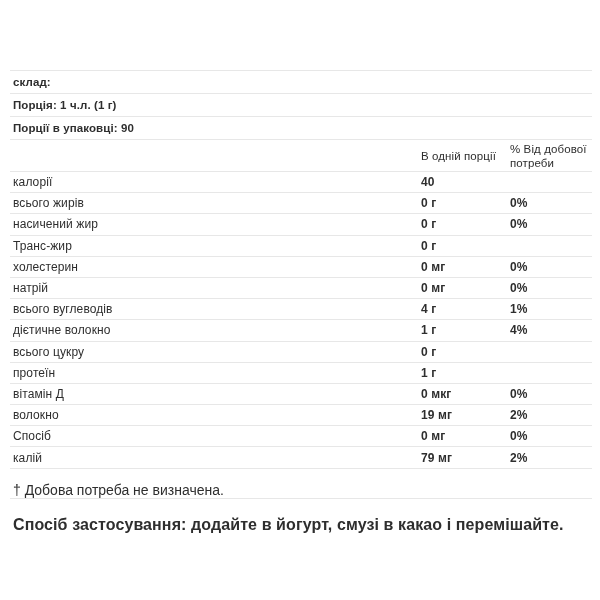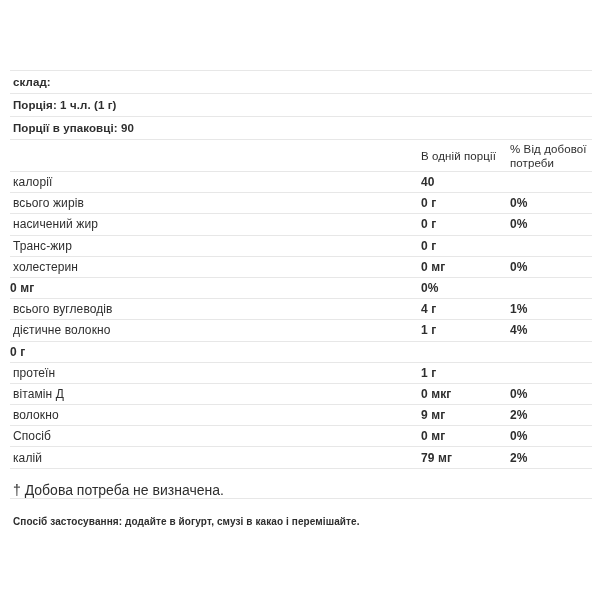--- a/index.html
+++ b/index.html
@@ -58,21 +58,21 @@
     height: 31px;
     display: flex;
     align-items: flex-end;
     padding-left: 3px;
     font-size: 14px;
     font-weight: 400;
   }
   .instructions {
     margin: 17px 8px 15px 10px;
     padding-left: 3px;
-    font-size: 10px;
+    font-size: 16px;
     font-weight: 700;
     letter-spacing: 0.1px;
   }
 </style>
 </head>
 <body>
 
 <div class="sheet">
 
   <div class="facts">
@@ -113,50 +113,52 @@
           <div class="cell label">Транс-жир</div>
           <div class="cell amount">0 г</div>
           <div class="cell dv"></div>
         </div>
         <div class="data-row grid">
           <div class="cell label">холестерин</div>
           <div class="cell amount">0 мг</div>
           <div class="cell dv">0%</div>
         </div>
         <div class="data-row grid">
+          <div class="cell label">натрій</div>
           <div class="cell amount">0 мг</div>
           <div class="cell dv">0%</div>
         </div>
         <div class="data-row grid">
           <div class="cell label">всього вуглеводів</div>
           <div class="cell amount">4 г</div>
           <div class="cell dv">1%</div>
         </div>
         <div class="data-row grid">
           <div class="cell label">дієтичне волокно</div>
           <div class="cell amount">1 г</div>
           <div class="cell dv">4%</div>
         </div>
         <div class="data-row grid">
+          <div class="cell label">всього цукру</div>
           <div class="cell amount">0 г</div>
           <div class="cell dv"></div>
         </div>
         <div class="data-row grid">
           <div class="cell label">протеїн</div>
           <div class="cell amount">1 г</div>
           <div class="cell dv"></div>
         </div>
         <div class="data-row grid">
           <div class="cell label">вітамін Д</div>
           <div class="cell amount">0 мкг</div>
           <div class="cell dv">0%</div>
         </div>
         <div class="data-row grid">
           <div class="cell label">волокно</div>
-          <div class="cell amount">9 мг</div>
+          <div class="cell amount">19 мг</div>
           <div class="cell dv">2%</div>
         </div>
         <div class="data-row grid">
           <div class="cell label">Спосіб</div>
           <div class="cell amount">0 мг</div>
           <div class="cell dv">0%</div>
         </div>
         <div class="data-row grid">
           <div class="cell label">калій</div>
           <div class="cell amount">79 мг</div>

